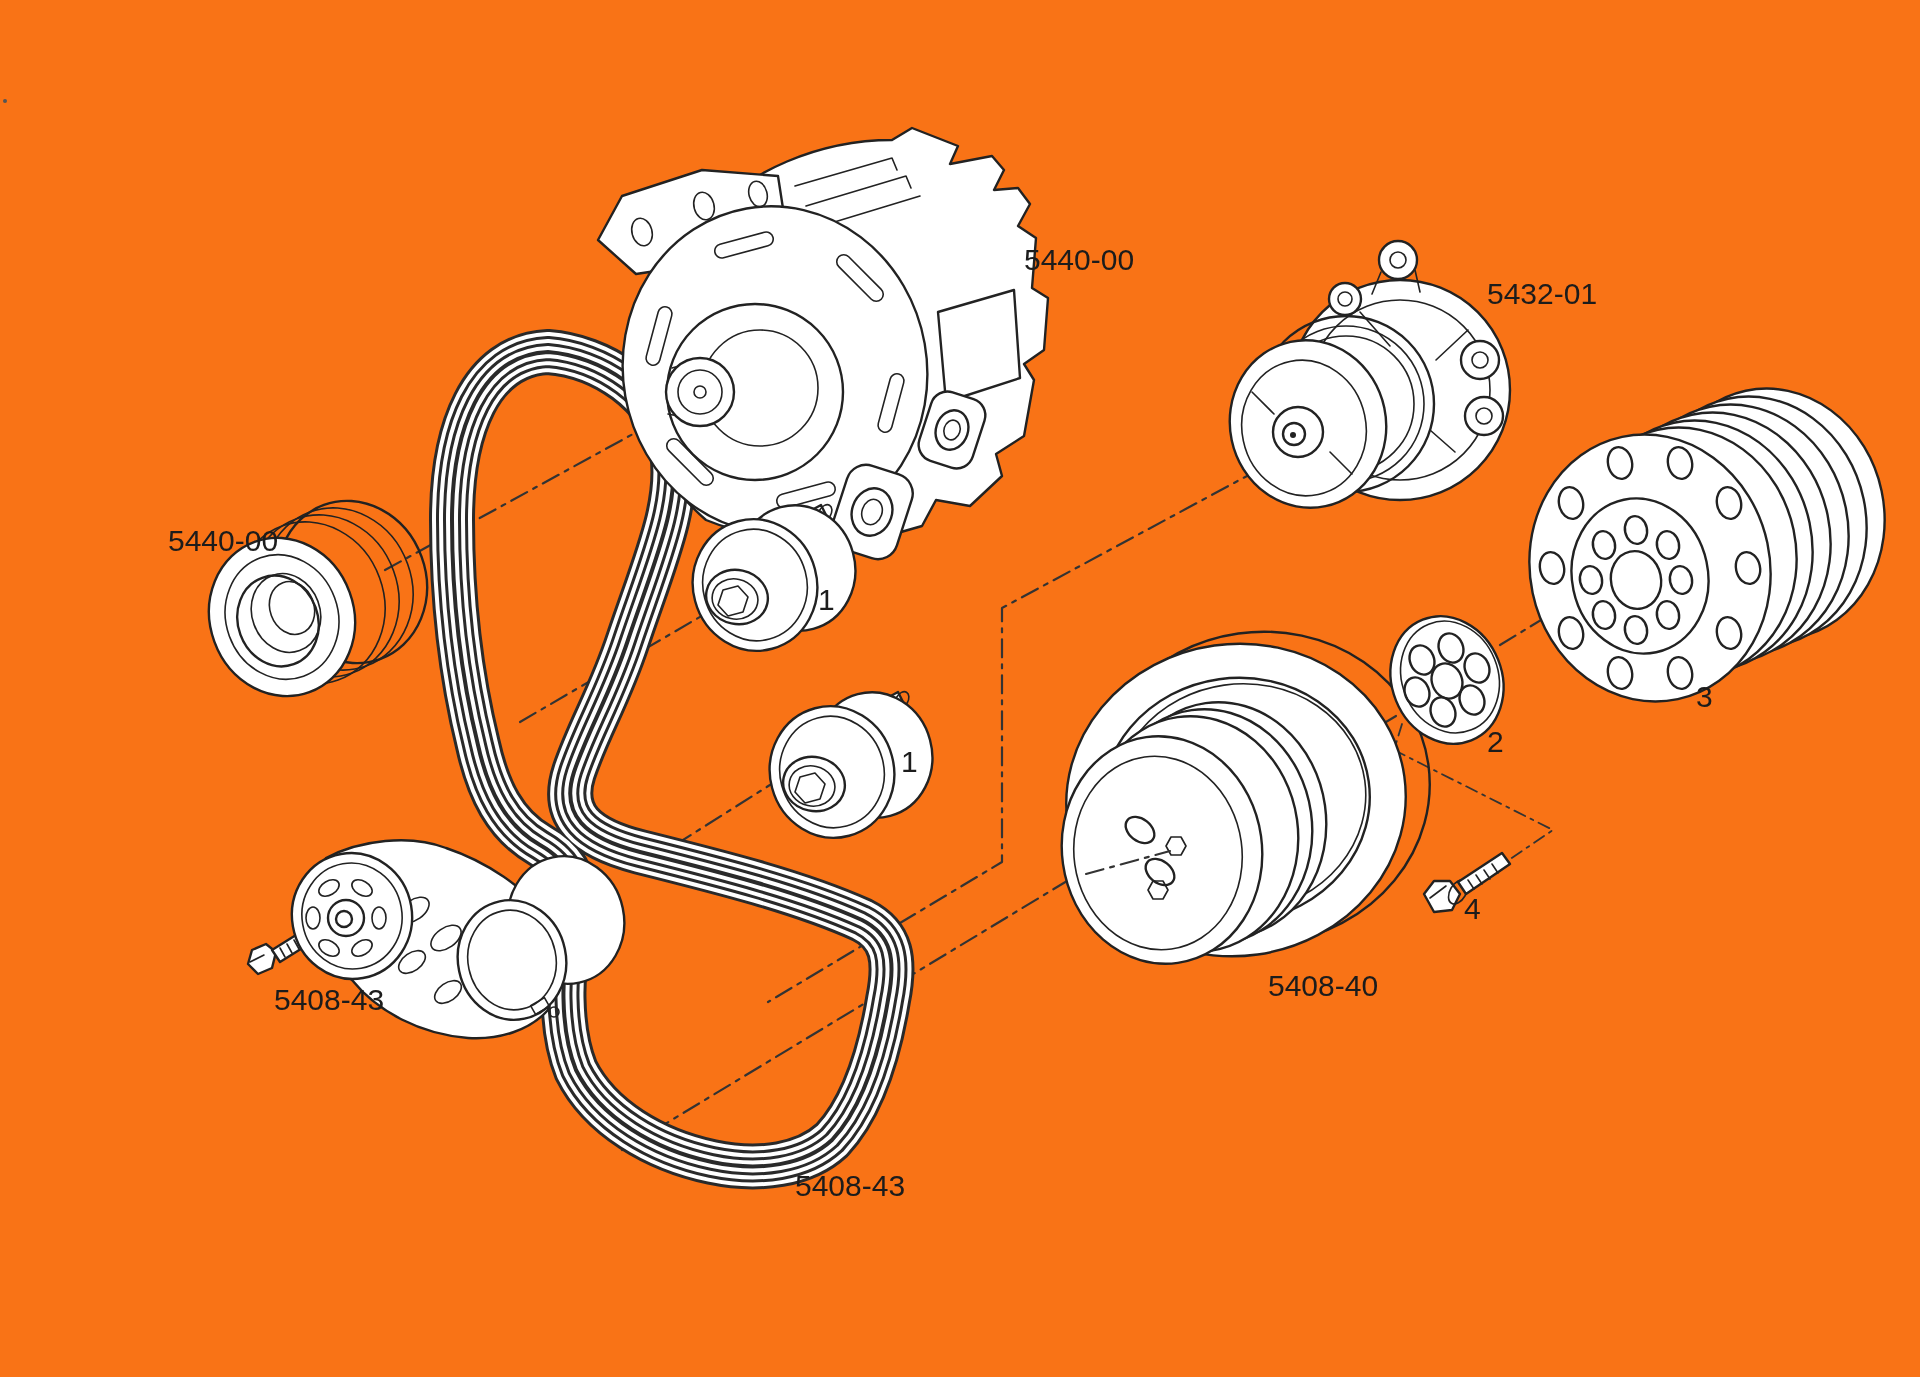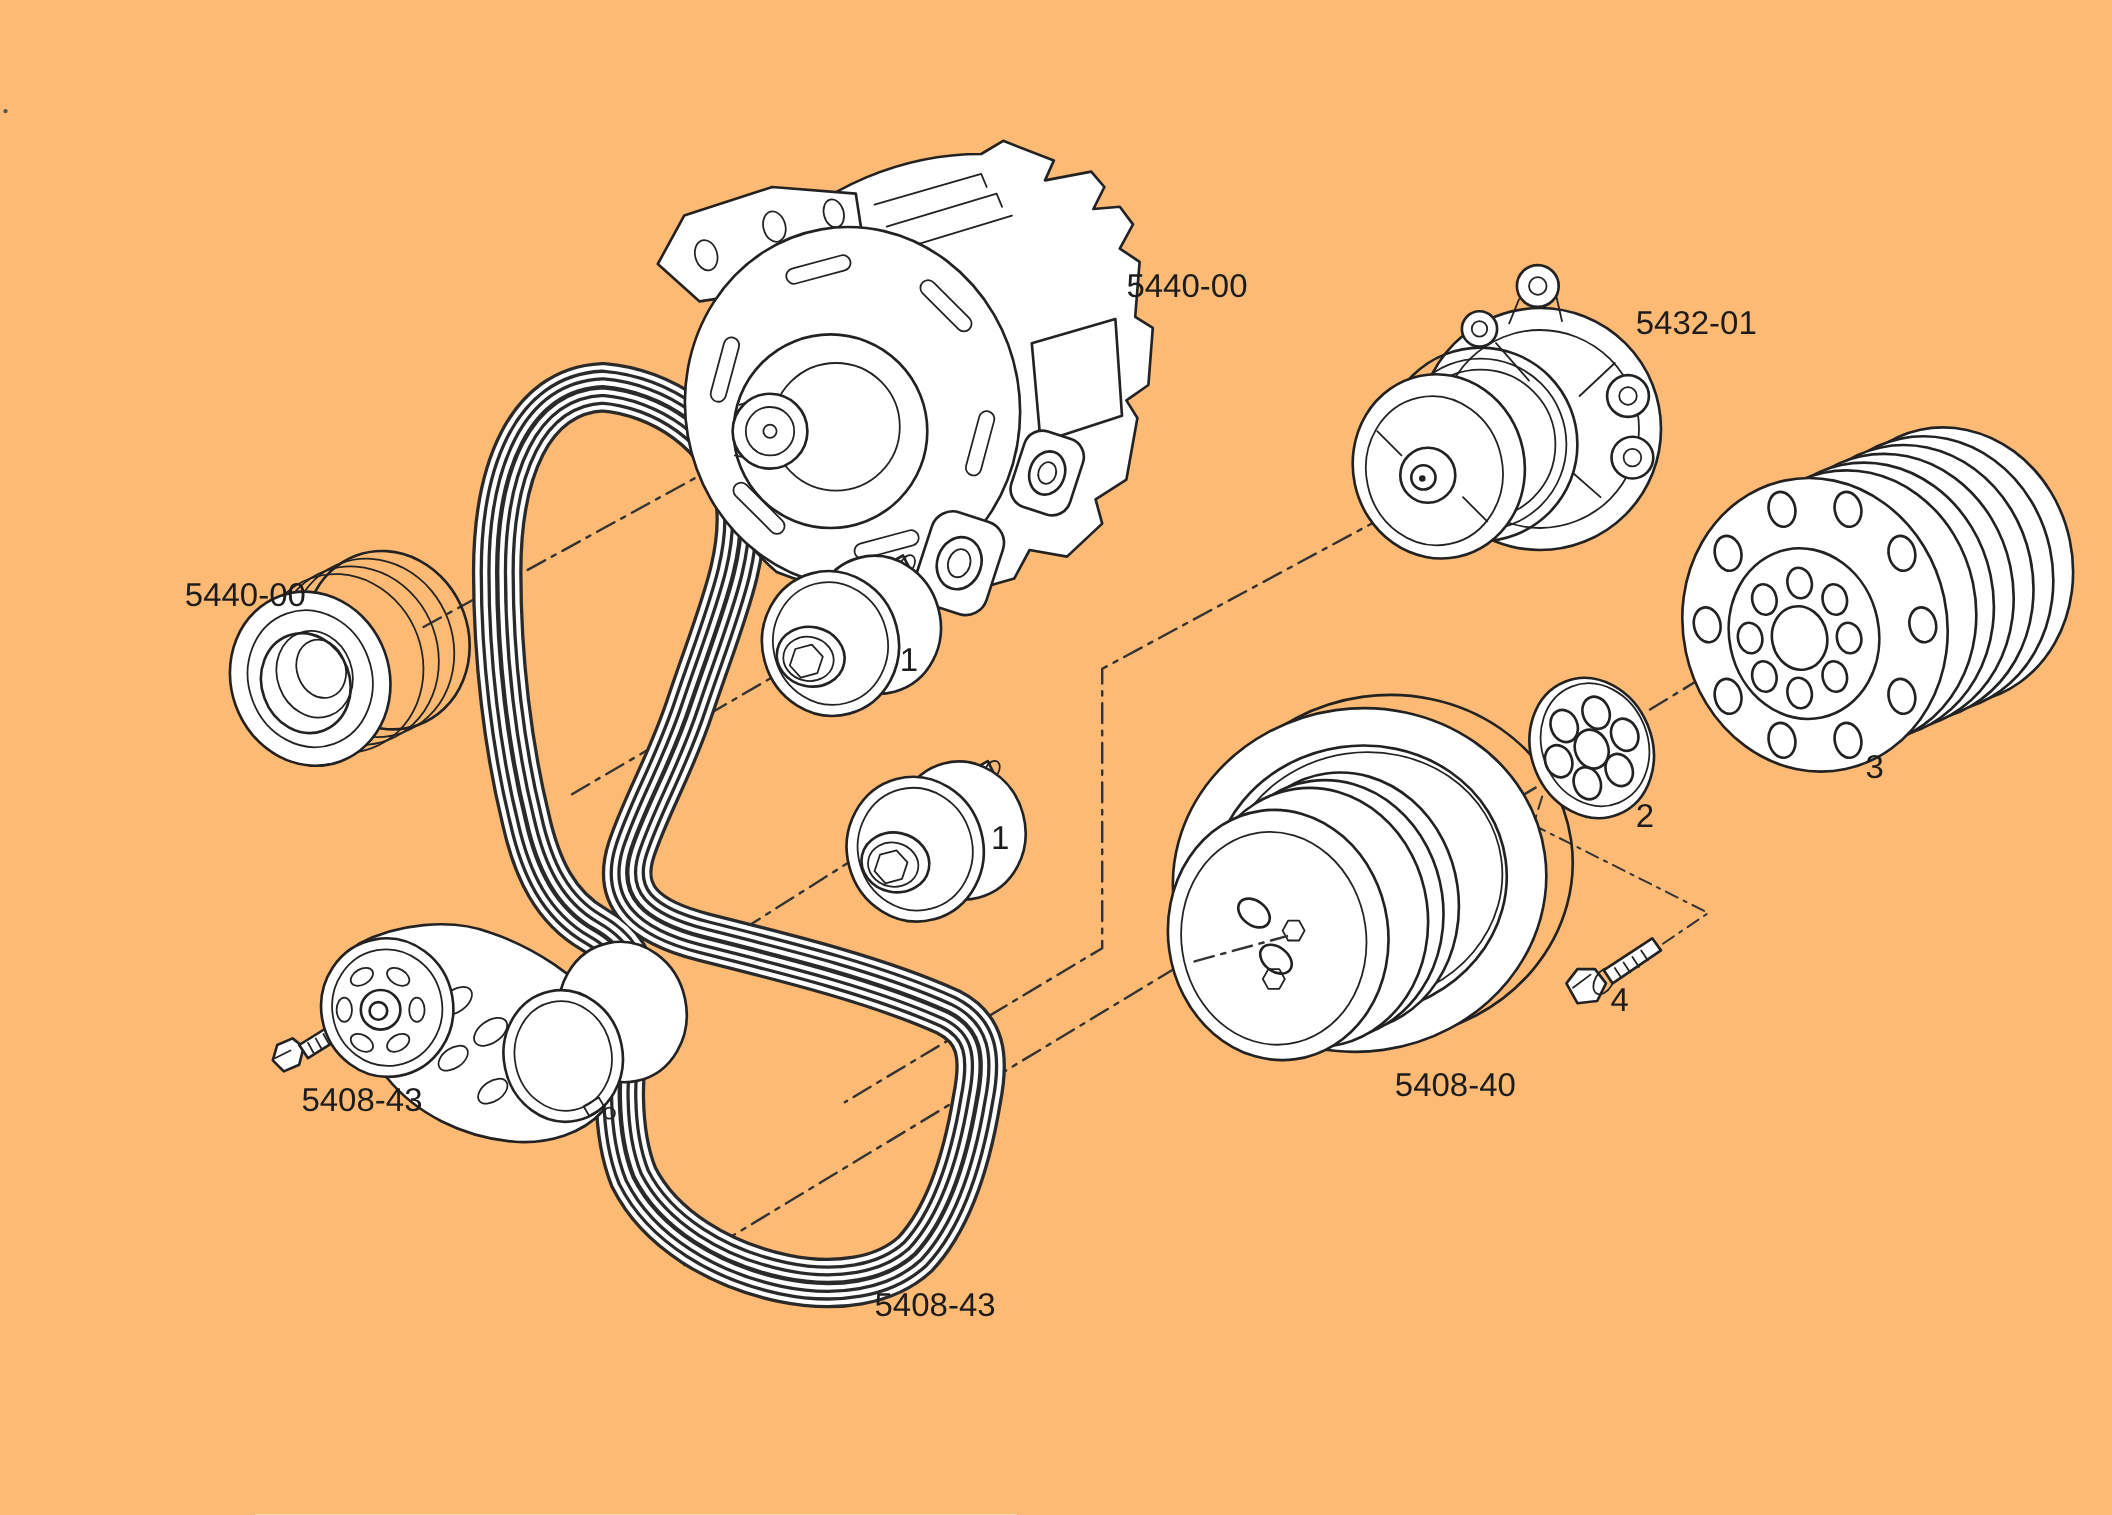--- a/index.html
+++ b/index.html
@@ -1,16 +1,16 @@
 <!DOCTYPE html>
 <html><head>
 <meta charset="utf-8">
 <style>
   html,body{margin:0;padding:0;background:#fff;}
-  .stage{position:relative;width:1920px;height:1377px;background:#fdba74;overflow:hidden;
+  .stage{position:relative;width:1920px;height:1377px;background:#f97316;overflow:hidden;
          font-family:"Liberation Sans", sans-serif;}
   svg{display:block;}
   .s  {fill:none;stroke:#222;stroke-width:2.4;stroke-linecap:round;stroke-linejoin:round;}
   .f  {fill:#fff;stroke:#222;stroke-width:2.4;stroke-linecap:round;stroke-linejoin:round;}
   .t1 {stroke-width:1.6;}
   .cl {fill:none;stroke:#333;stroke-width:2.2;stroke-dasharray:18 7 4 7;stroke-linecap:round;stroke-linejoin:round;}
   .cl2{fill:none;stroke:#333;stroke-width:1.8;stroke-dasharray:12 6 3 6;stroke-linecap:round;stroke-linejoin:round;}
   .belt-dark{fill:none;stroke:#2a2a2a;stroke-linejoin:round;}
   .belt-lite{fill:none;stroke:#ffffff;stroke-linejoin:round;}
   text.lbl{font:30px "Liberation Sans", sans-serif;fill:#1c1c1c;}

